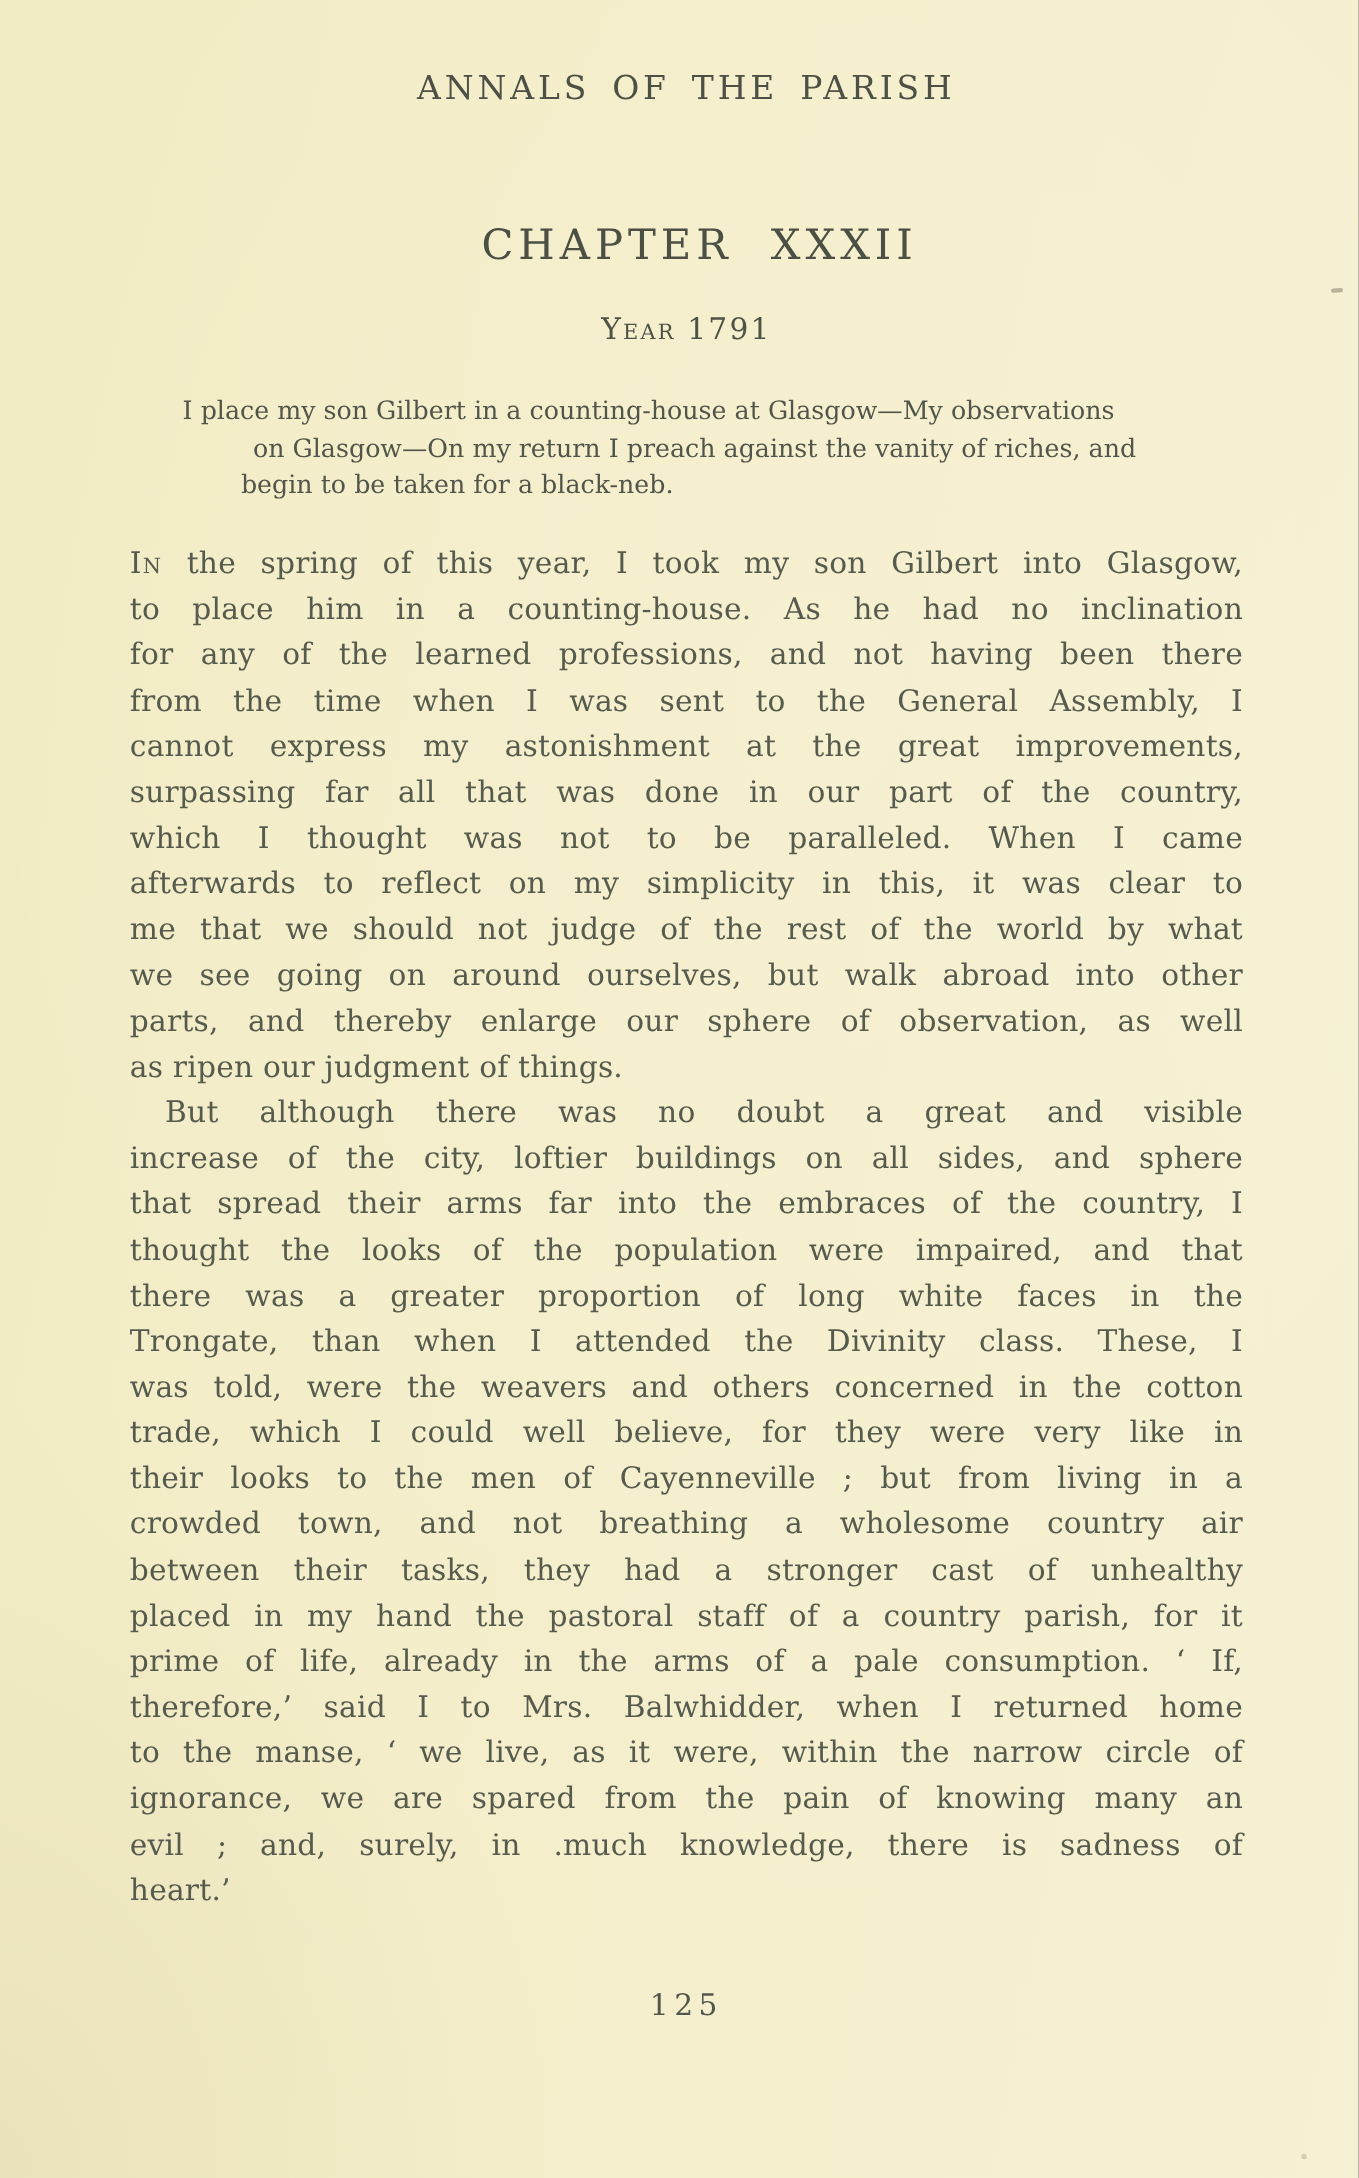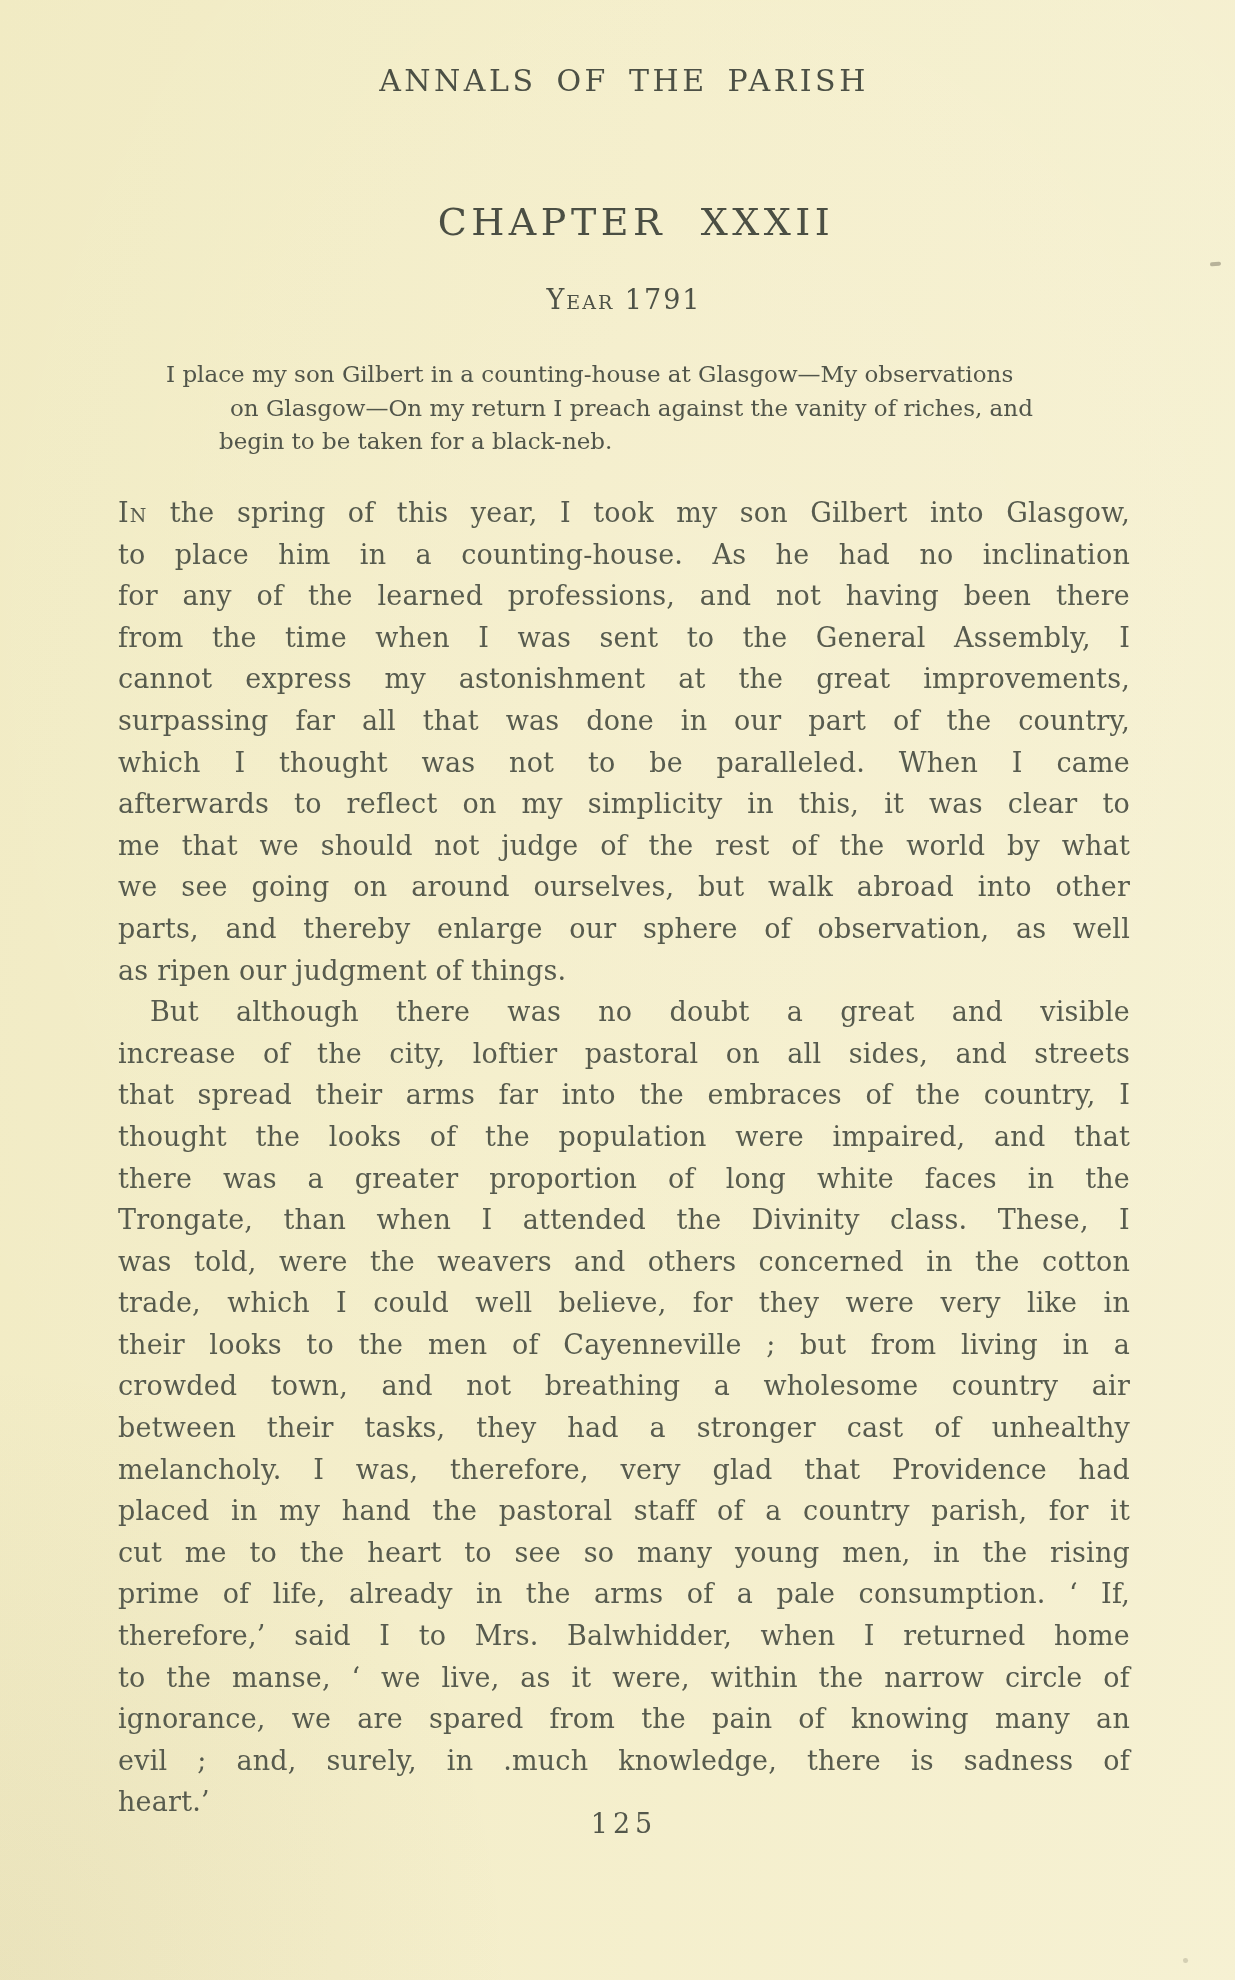--- a/index.html
+++ b/index.html
@@ -150,33 +150,31 @@
       <div class="body-line">cannot express my astonishment at the great improvements,</div>
       <div class="body-line">surpassing far all that was done in our part of the country,</div>
       <div class="body-line">which I thought was not to be paralleled.  When I came</div>
       <div class="body-line">afterwards to reflect on my simplicity in this, it was clear to</div>
       <div class="body-line">me that we should not judge of the rest of the world by what</div>
       <div class="body-line">we see going on around ourselves, but walk abroad into other</div>
       <div class="body-line">parts, and thereby enlarge our sphere of observation, as well</div>
       <div class="body-line para-end">as ripen our judgment of things.</div>
 
       <div class="body-line para-indent">But although there was no doubt a great and visible</div>
-      <div class="body-line">increase of the city, loftier pastoral on all sides, and streets</div>
+      <div class="body-line">increase of the city, loftier buildings on all sides, and sphere</div>
       <div class="body-line">that spread their arms far into the embraces of the country, I</div>
       <div class="body-line">thought the looks of the population were impaired, and that</div>
       <div class="body-line">there was a greater proportion of long white faces in the</div>
       <div class="body-line">Trongate, than when I attended the Divinity class.  These, I</div>
       <div class="body-line">was told, were the weavers and others concerned in the cotton</div>
       <div class="body-line">trade, which I could well believe, for they were very like in</div>
       <div class="body-line">their looks to the men of Cayenneville ; but from living in a</div>
       <div class="body-line">crowded town, and not breathing a wholesome country air</div>
       <div class="body-line">between their tasks, they had a stronger cast of unhealthy</div>
-      <div class="body-line">melancholy.  I was, therefore, very glad that Providence had</div>
       <div class="body-line">placed in my hand the pastoral staff of a country parish, for it</div>
-      <div class="body-line">cut me to the heart to see so many young men, in the rising</div>
       <div class="body-line">prime of life, already in the arms of a pale consumption.  ‘ If,</div>
       <div class="body-line">therefore,’ said I to Mrs. Balwhidder, when I returned home</div>
       <div class="body-line">to the manse, ‘ we live, as it were, within the narrow circle of</div>
       <div class="body-line">ignorance, we are spared from the pain of knowing many an</div>
       <div class="body-line">evil ; and, surely, in .much knowledge, there is sadness of</div>
       <div class="body-line para-end">heart.’</div>
     </section>
 
     <div class="page-number">125</div>
   </div>

